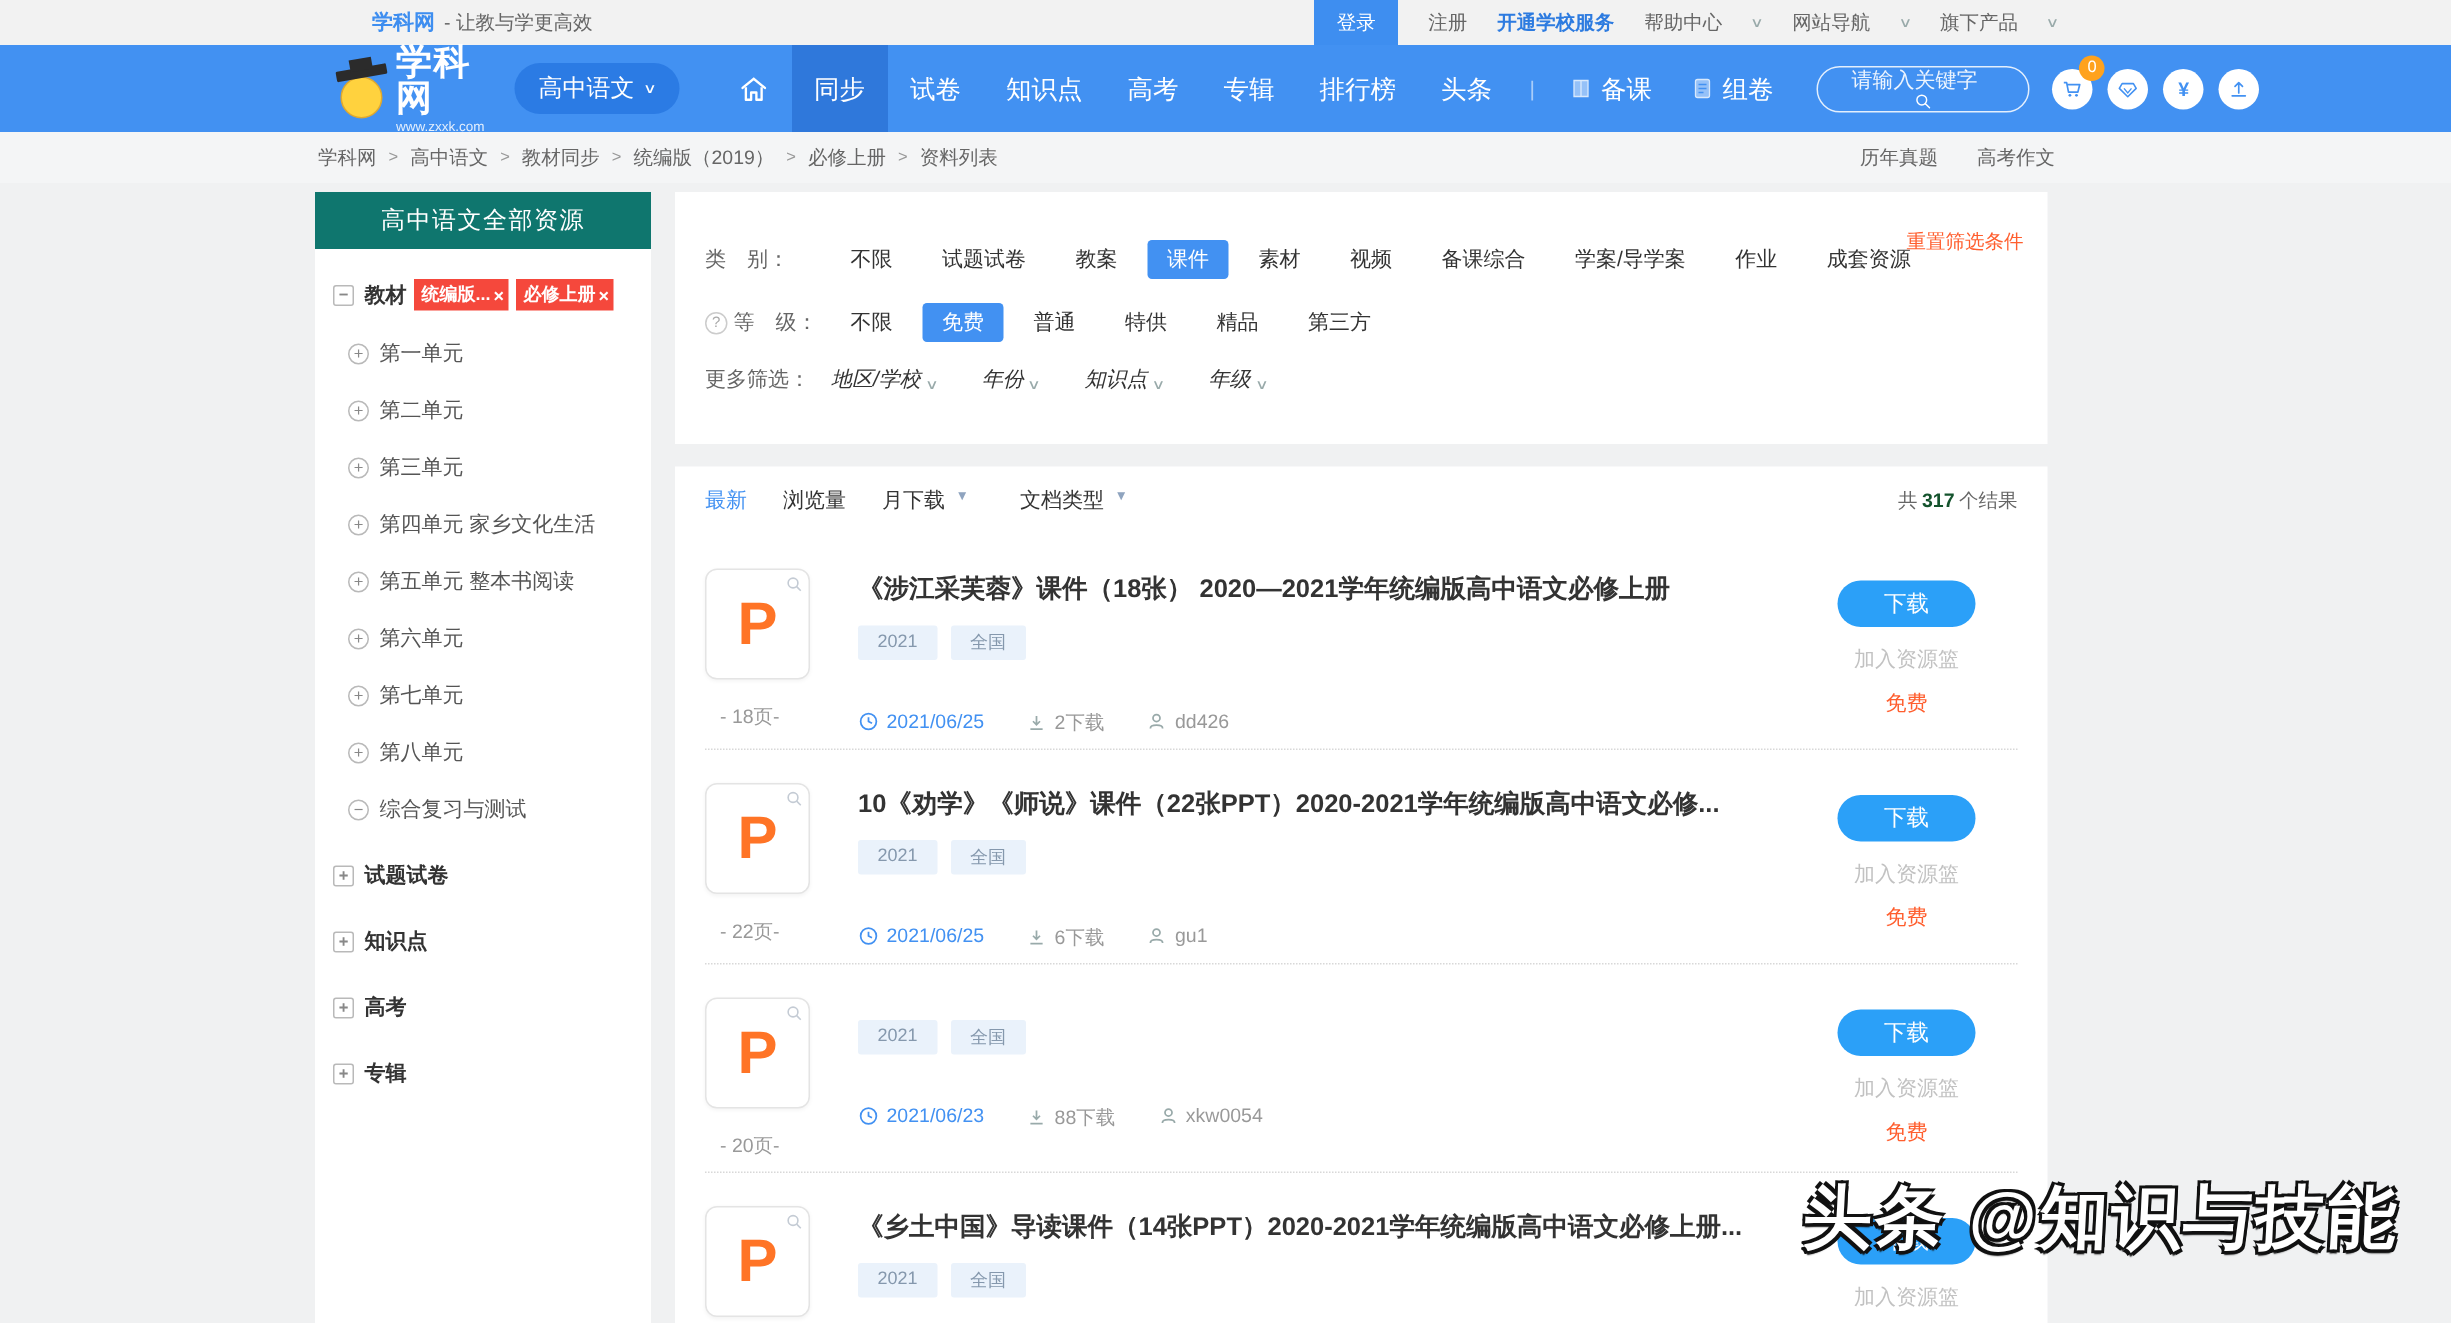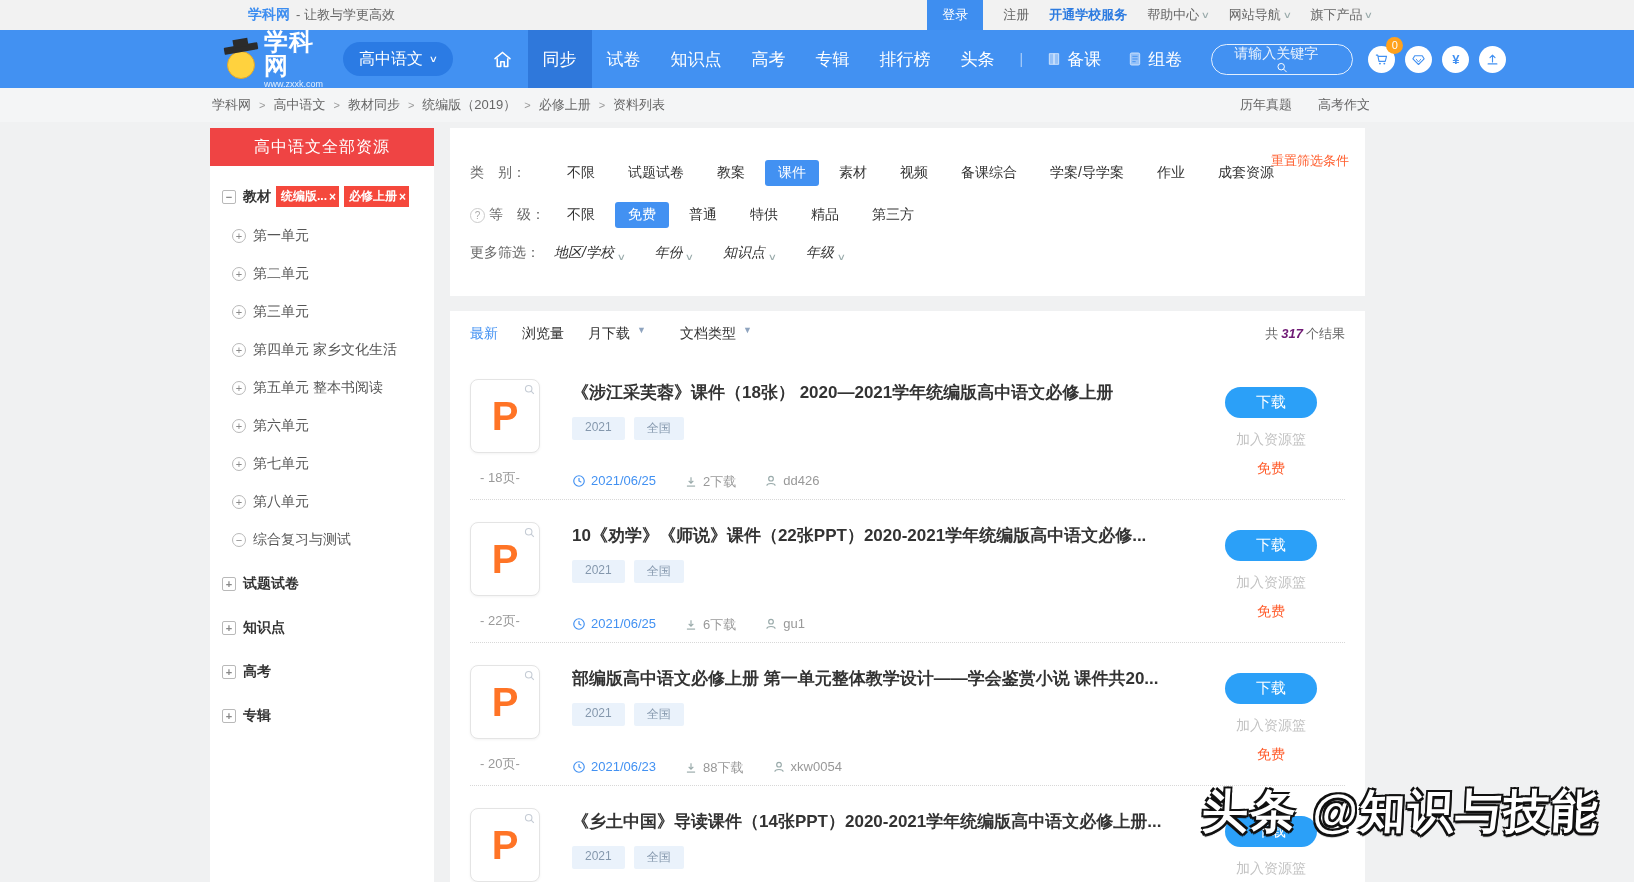--- a/index.html
+++ b/index.html
@@ -7,21 +7,21 @@
   .page { width:1634px; height:882px; position:relative; overflow:hidden; background:#F0F1F2; }
 
   
   .topbar { height:30px; background:#F2F2F2; display:flex; align-items:center; justify-content:space-between; padding:0 262px 0 248px; font-size:13px; color:#666; }
   .topbar-left { display:flex; align-items:center; gap:6px; }
   .tb-brand { color:#3E8EF0; font-weight:bold; font-size:14px; }
   .topbar-right { display:flex; align-items:center; gap:20px; height:100%; }
   .login-btn { background:#3E8EF0; color:#fff; height:30px; display:flex; align-items:center; padding:0 15px; cursor:pointer; }
   .tb-link { color:#666; cursor:pointer; }
   .school-link { color:#2D7BE0; font-weight:bold; cursor:pointer; }
-  .tb-menu { display:flex; align-items:center; gap:3px; cursor:pointer; }
+  .tb-menu { display:flex; align-items:center; gap:20px; cursor:pointer; }
   .caret { font-size:9px; color:#9aa; transform:scaleX(1.4); display:inline-block; }
 
   
   .mainnav { height:58px; background:#4291F2; display:flex; align-items:center; padding:0 266px 0 224px; color:#fff; }
   .logo { display:flex; align-items:center; gap:6px; cursor:pointer; }
   .mascot { width:34px; height:40px; position:relative; flex-shrink:0; }
   .mascot-face { position:absolute; bottom:0; left:3px; width:28px; height:28px; background:#FFD23E; border-radius:50%; border:1px solid #E0A82E; }
   .mascot-cap { position:absolute; top:6px; left:0; width:34px; height:7px; background:#2b2b2b; transform:rotate(-10deg); border-radius:1px; }
   .mascot-captop { position:absolute; top:0; left:9px; width:15px; height:8px; background:#2b2b2b; transform:rotate(-10deg); }
   .logo-texts { display:flex; flex-direction:column; line-height:1; }
@@ -45,21 +45,21 @@
   .breadcrumb-bar { height:34px; background:#F4F5F6; display:flex; align-items:center; justify-content:space-between; padding:0 264px 0 212px; font-size:13px; color:#666; }
   .breadcrumb { display:flex; align-items:center; }
   .crumb { cursor:pointer; }
   .crumb-sep { margin:0 8px; color:#999; font-size:11px; }
   .breadcrumb-right { display:flex; gap:26px; }
   .bc-link { cursor:pointer; }
 
   
   .content { display:flex; margin:6px 0 0 210px; gap:16px; align-items:flex-start; }
   .sidebar { width:224px; background:#fff; height:900px; }
-  .sidebar-title { height:38px; background:#ef4444; color:#fff; font-size:16px; display:flex; align-items:center; justify-content:center; letter-spacing:1px; }
+  .sidebar-title { height:38px; background:#0f766e; color:#fff; font-size:16px; display:flex; align-items:center; justify-content:center; letter-spacing:1px; }
   .tree { padding:20px 12px; font-size:14px; }
   .tree-row { display:flex; align-items:center; cursor:pointer; }
   .tree-root { margin-bottom:4px; font-weight:bold; color:#333; }
   .tree-unit { margin:20px 0 20px 10px; color:#555; }
   .tree-section { margin:26px 0 0 0; font-weight:bold; color:#333; }
   .sq-icon, .ci-icon { width:14px; height:14px; border:1px solid #B9B9B9; font-size:11px; line-height:12px; text-align:center; color:#888; margin-right:7px; background:#fff; flex-shrink:0; }
   .sq-icon { border-radius:2px; }
   .ci-icon { border-radius:50%; }
   .tag { background:#F5483C; color:#fff; font-size:12px; padding:2px 3px 2px 5px; margin-left:5px; display:inline-flex; align-items:center; white-space:nowrap; }
   .tag-close { margin-left:2px; cursor:pointer; }
@@ -77,21 +77,21 @@
   .dd { margin-right:30px; color:#333; cursor:pointer; display:flex; align-items:flex-end; gap:4px; white-space:nowrap;font-style:italic; }
 
   
   .results-panel { background:#fff; margin-top:15px; padding:0 20px 10px; min-height:620px; }
   .sort-bar { height:46px; display:flex; align-items:center; font-size:14px; color:#333; }
   .sort-link { margin-right:24px; cursor:pointer; }
   .sort-link.active { color:#4291F2; }
   .sort-dd { margin-right:34px; display:flex; gap:7px; cursor:pointer; }
   .tri { font-size:9px; color:#8FA4BF; }
   .sort-total { margin-left:auto; color:#666; font-size:13px; }
-  .sort-total b { color:#701a75; margin:0 3px;font-style:italic; }
+  .sort-total b { color:#14532d; margin:0 3px; }
 
   .item { display:flex; padding:22px 0 8px; border-bottom:1px dotted #D8D8D8; }
   .item.last { border-bottom:none; }
   .thumb-col { width:88px; margin-right:14px; flex-shrink:0; }
   .thumb { width:70px; height:74px; background:#fff; border:1px solid #E4E4E4; border-radius:8px; position:relative; display:flex; align-items:center; justify-content:center; box-shadow:0 1px 3px rgba(0,0,0,.05); cursor:pointer; }
   .thumb-letter { color:#FF7426; font-size:40px; font-weight:bold; }
   .thumb-zoom { position:absolute; top:3px; right:3px; display:flex; }
   .pages { color:#999; font-size:13px; margin-top:16px; padding-left:10px; }
   .info-col { flex:1; padding-top:2px; min-width:0; }
   .title { font-size:17px; font-weight:bold; color:#333; cursor:pointer; white-space:nowrap; overflow:hidden; }
@@ -493,21 +493,20 @@
               <span class="thumb-zoom">
                   <svg viewBox="0 0 24 24" width="13" height="13">
                     <circle cx="10.5" cy="10.5" r="6" fill="none" stroke="#C4CBD4" stroke-width="2"></circle>
                     <path d="M15 15 L20 20" stroke="#C4CBD4" stroke-width="2"></path>
                   </svg>
                 </span>
             </div>
             <div class="pages">- 20页-</div>
           </div>
           <div class="info-col">
-            <div class="title">部编版高中语文必修上册 第一单元整体教学设计——学会鉴赏小说 课件共20...</div>
             <div class="badges">
               <span class="badge-chip">2021</span>
               <span class="badge-chip">全国</span>
             </div>
             <div class="meta">
               <span class="meta-group">
                 <svg viewBox="0 0 24 24" width="14" height="14">
                     <circle cx="12" cy="12" r="9" fill="none" stroke="#4291F2" stroke-width="2"></circle>
                     <path d="M12 7 V12 L16 14" fill="none" stroke="#4291F2" stroke-width="2"></path>
                   </svg>

